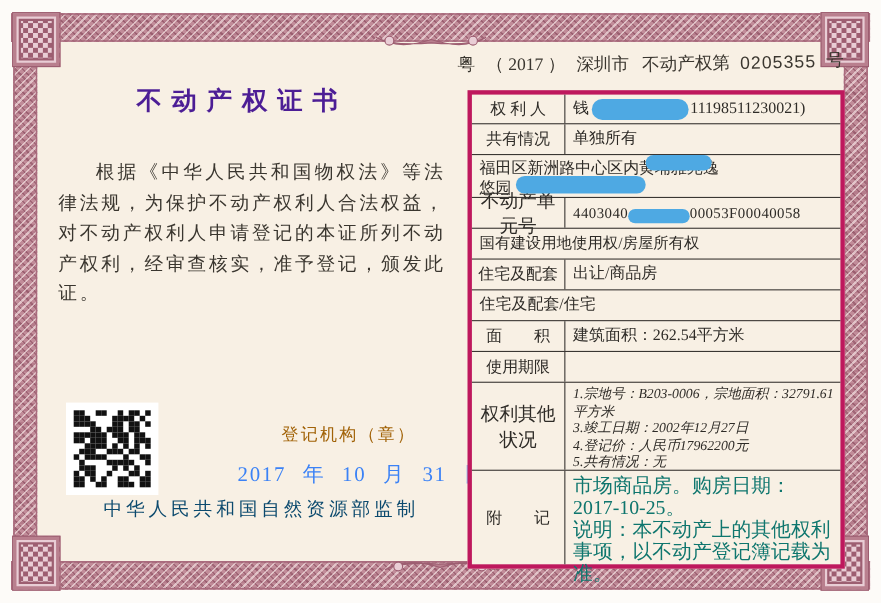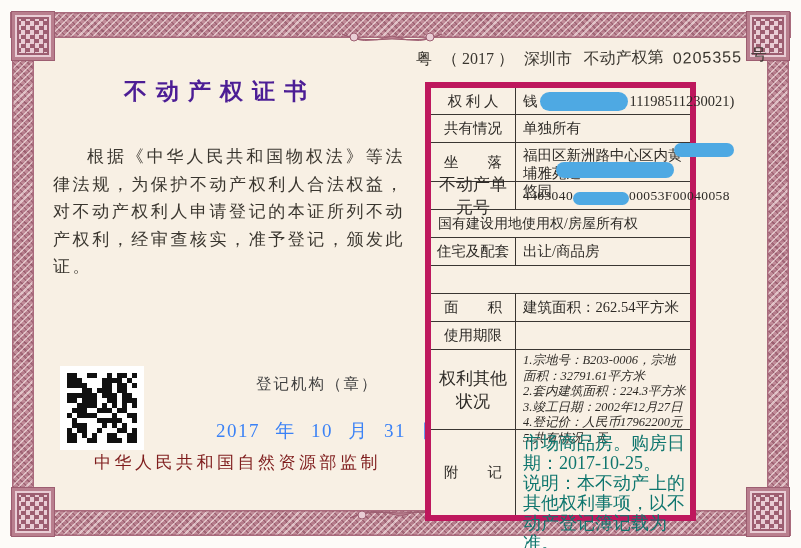--- a/index.html
+++ b/index.html
@@ -56,47 +56,47 @@
     text-indent:2em;text-align:justify;color:#3a362f;
   }
   .barcode{
     position:absolute;left:60px;top:366px;width:84px;height:84px;
     background:#ffffff;display:flex;align-items:center;justify-content:center;
   }
   .barcode-grid{display:grid;grid-template-columns:repeat(14,5px);grid-auto-rows:5px;}
   .bc{width:5px;height:5px;}
   .bc.on{background:#111111;}
   .registry-label{
-    position:absolute;left:256px;top:374px;
-    font-size:15.5px;letter-spacing:2px;color:#404040;
+    position:absolute;left:256px;top:385px;
+    font-size:15.5px;letter-spacing:2px;color:#a16207;
   }
   .issue-date{
     position:absolute;left:216px;top:418px;
     font-size:19px;letter-spacing:1.5px;word-spacing:9px;color:#3b82f6;
   }
   .issuer{
     position:absolute;left:94px;top:451px;
-    font-size:17px;letter-spacing:3.5px;color:#7f1d1d;
+    font-size:17px;letter-spacing:3.5px;color:#0c4a6e;
   }
   
   .cert-header{
     position:absolute;left:416px;top:46px;width:345px;height:24px;
     font-size:16px;color:#3a362f;display:flex;align-items:flex-end;
   }
   .cert-header .seg{margin-right:10px;white-space:nowrap;}
   .cert-no-group{
     display:flex;align-items:flex-end;transform:rotate(-1.4deg);
     transform-origin:left bottom;margin-left:2px;
   }
   .cert-no-group .seg{margin-right:9px;}
   .cert-no{font-family:"Liberation Sans","DejaVu Sans",sans-serif;letter-spacing:1px;}
   
   .cert-table{
-    position:absolute;left:425px;top:82px;width:271px;
-    border:6px solid #be185d;background:#f8f0e4;
+    position:absolute;left:425px;top:82px;width:343px;
+    border:4px solid #be185d;background:#f8f0e4;
     box-sizing:border-box;
   }
   .row{display:flex;border-bottom:1px solid #3a3632;box-sizing:content-box;}
   .row:last-child{border-bottom:none;}
   .label-cell{
     width:85px;min-width:85px;border-right:1px solid #3a3632;
     display:flex;align-items:center;justify-content:center;
     font-size:14.5px;color:#2e2b27;text-align:center;padding:0 2px;box-sizing:border-box;
   }
   .label-cell.small{font-size:17px;letter-spacing:0;}
@@ -371,21 +371,20 @@
         <span>11198511230021)</span>
       </div>
     </div>
 
     <div class="row" style="height:27px">
       <div class="label-cell">共有情况</div>
       <div class="value-cell">单独所有</div>
     </div>
 
     <div class="row" style="height:38px">
-      <div class="label-cell">坐　　落</div>
       <div class="value-cell col top">
         <span class="loc-line">福田区新洲路中心区内黄埔雅苑逸</span>
         <span class="loc-line">悠园</span>
         <span class="redact abs" style="left:158px;top:0;width:60px;height:14px;"></span>
         <span class="redact abs" style="left:40px;top:19px;width:118px;height:16px;"></span>
       </div>
     </div>
 
     <div class="row" style="height:27px">
       <div class="label-cell small">不动产单元号</div>
@@ -399,37 +398,37 @@
     <div class="row" style="height:27px">
       <div class="value-cell" style="font-size:14px">国有建设用地使用权/房屋所有权</div>
     </div>
 
     <div class="row" style="height:27px">
       <div class="label-cell">住宅及配套</div>
       <div class="value-cell">出让/商品房</div>
     </div>
 
     <div class="row" style="height:27px">
+      <div class="value-cell">住宅及配套/住宅</div>
     </div>
 
     <div class="row" style="height:27px">
       <div class="label-cell">面　　积</div>
       <div class="value-cell">建筑面积：262.54平方米</div>
     </div>
 
     <div class="row" style="height:27px">
       <div class="label-cell">使用期限</div>
       <div class="value-cell"></div>
     </div>
 
     <div class="row" style="height:79px">
       <div class="label-cell small">权利其他状况</div>
       <div class="value-cell col top">
         <span class="status-line">1.宗地号：B203-0006，宗地面积：32791.61平方米</span>
-        <span class="status-line">2.套内建筑面积：224.3平方米</span>
         <span class="status-line">3.竣工日期：2002年12月27日</span>
         <span class="status-line">4.登记价：人民币17962200元</span>
         <span class="status-line">5.共有情况：无</span>
       </div>
     </div>
 
     <div class="row" style="height:85px">
       <div class="label-cell">附　　记</div>
       <div class="value-cell col top">
         <span class="remark-line">市场商品房。购房日期：2017-10-25。</span>

